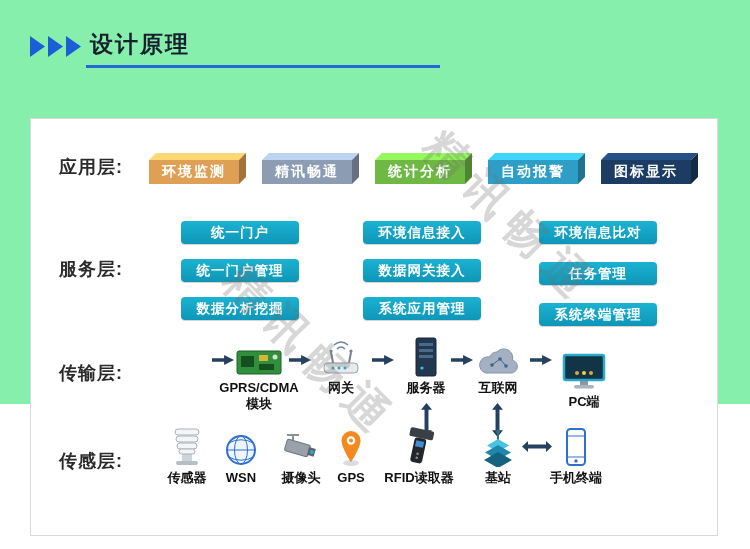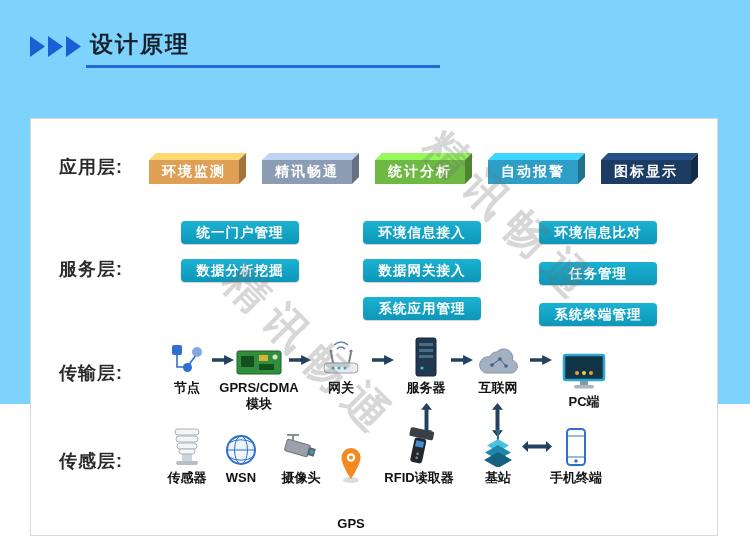--- a/index.html
+++ b/index.html
@@ -1,18 +1,18 @@
 <!DOCTYPE html>
 <html><head>
 <meta charset="utf-8">
 <style>
   * { margin:0; padding:0; box-sizing:border-box; }
   html,body { width:750px; height:549px; background:#ffffff; overflow:hidden;
               font-family:"Liberation Sans","DejaVu Sans",sans-serif; }
-  .page { position:relative; width:750px; height:404px; background:#7dd3fc; }
+  .page { position:relative; width:750px; height:404px; background:#86efac; }
 
   
   .hdr-arrows { position:absolute; left:30px; top:36px; display:flex; gap:3px; }
   .hdr-arrows i { width:15px; height:21px; background:#1a5fd6; display:block;
                   clip-path:polygon(0 0,100% 50%,0 100%); }
   .page-title { position:absolute; left:90px; top:29px; font-size:23px; font-weight:bold;
                 color:#17212e; letter-spacing:2px; }
   .title-rule { position:absolute; left:86px; top:65px; width:354px; height:3px; background:#2468d4; }
 
   
@@ -92,47 +92,37 @@
         <div class="face">自动报警</div>
       </div>
       <div class="box3d" style="--c: #1C3C64;">
         <div class="face">图标显示</div>
       </div>
     </div>
 
     <div class="layer-label" style="left:28px;top:138px;">服务层:</div>
 
     <div class="svc-col" style="left:150px;top:102px;">
+      <div class="svc-btn">统一门户</div>
       <div class="svc-btn">统一门户管理</div>
       <div class="svc-btn">数据分析挖掘</div>
     </div>
     <div class="svc-col" style="left:332px;top:102px;">
       <div class="svc-btn">环境信息接入</div>
       <div class="svc-btn">数据网关接入</div>
       <div class="svc-btn">系统应用管理</div>
     </div>
     <div class="svc-col" style="left:508px;top:102px;gap:18px;">
       <div class="svc-btn">环境信息比对</div>
       <div class="svc-btn">任务管理</div>
       <div class="svc-btn">系统终端管理</div>
     </div>
 
     <div class="layer-label" style="left:28px;top:242px;text-align:right;">传输层:</div>
 
-    <div class="node-item" style="left:156px;top:218px;">
-      <span class="icon">
-        <svg width="36" height="34" viewBox="0 0 36 34">
-          <path d="M8 10 L8 24 L18 24 M27 12 L19 23" stroke="#2f6fd0" stroke-width="1.6" fill="none"></path>
-          <rect x="3" y="2" width="10" height="10" rx="2" fill="#2f6fd0"></rect>
-          <circle cx="28" cy="9" r="5" fill="#7fa9e0"></circle>
-          <rect x="14" y="20" width="9" height="9" rx="4.5" fill="#2f6fd0"></rect>
-        </svg>
-      </span>
-      <div class="cap">节点</div>
-    </div>
 
     <div class="node-item" style="left:228px;top:218px;">
       <span class="icon">
         <svg width="46" height="30" viewBox="0 0 46 30">
           <rect x="1" y="4" width="44" height="23" rx="2" fill="#2f8f3c" stroke="#1e6128"></rect>
           <rect x="5" y="9" width="13" height="11" fill="#14501d"></rect>
           <rect x="23" y="8" width="9" height="6" fill="#d8b23a"></rect>
           <rect x="23" y="17" width="15" height="6" fill="#14501d"></rect>
           <circle cx="39" cy="10" r="2.5" fill="#cfe3cf"></circle>
         </svg>
@@ -246,21 +236,21 @@
           <g transform="rotate(16 20 17)">
             <rect x="4" y="10" width="24" height="12" rx="2" fill="#9aa1ab" stroke="#6e757e"></rect>
             <rect x="27" y="12" width="7" height="8" fill="#5d646d"></rect>
             <circle cx="31" cy="16" r="2" fill="#2aa7c9"></circle>
           </g>
         </svg>
       </span>
       <div class="cap">摄像头</div>
     </div>
 
-    <div class="node-item" style="left:320px;top:325px;gap:29px;">
+    <div class="node-item" style="left:320px;top:308px;">
       <span class="icon">
         <svg width="26" height="38" viewBox="0 0 26 38">
           <ellipse cx="13" cy="34" rx="8" ry="3" fill="#d8dde2"></ellipse>
           <path d="M13 2 a9.5 9.5 0 0 1 9.5 9.5 C22.5 19 13 33 13 33 S3.5 19 3.5 11.5 A9.5 9.5 0 0 1 13 2 Z" fill="#f28a1f"></path>
           <circle cx="13" cy="11.5" r="4.2" fill="#ffffff"></circle>
           <circle cx="13" cy="11.5" r="2" fill="#f28a1f"></circle>
         </svg>
       </span>
       <div class="cap">GPS</div>
     </div>

